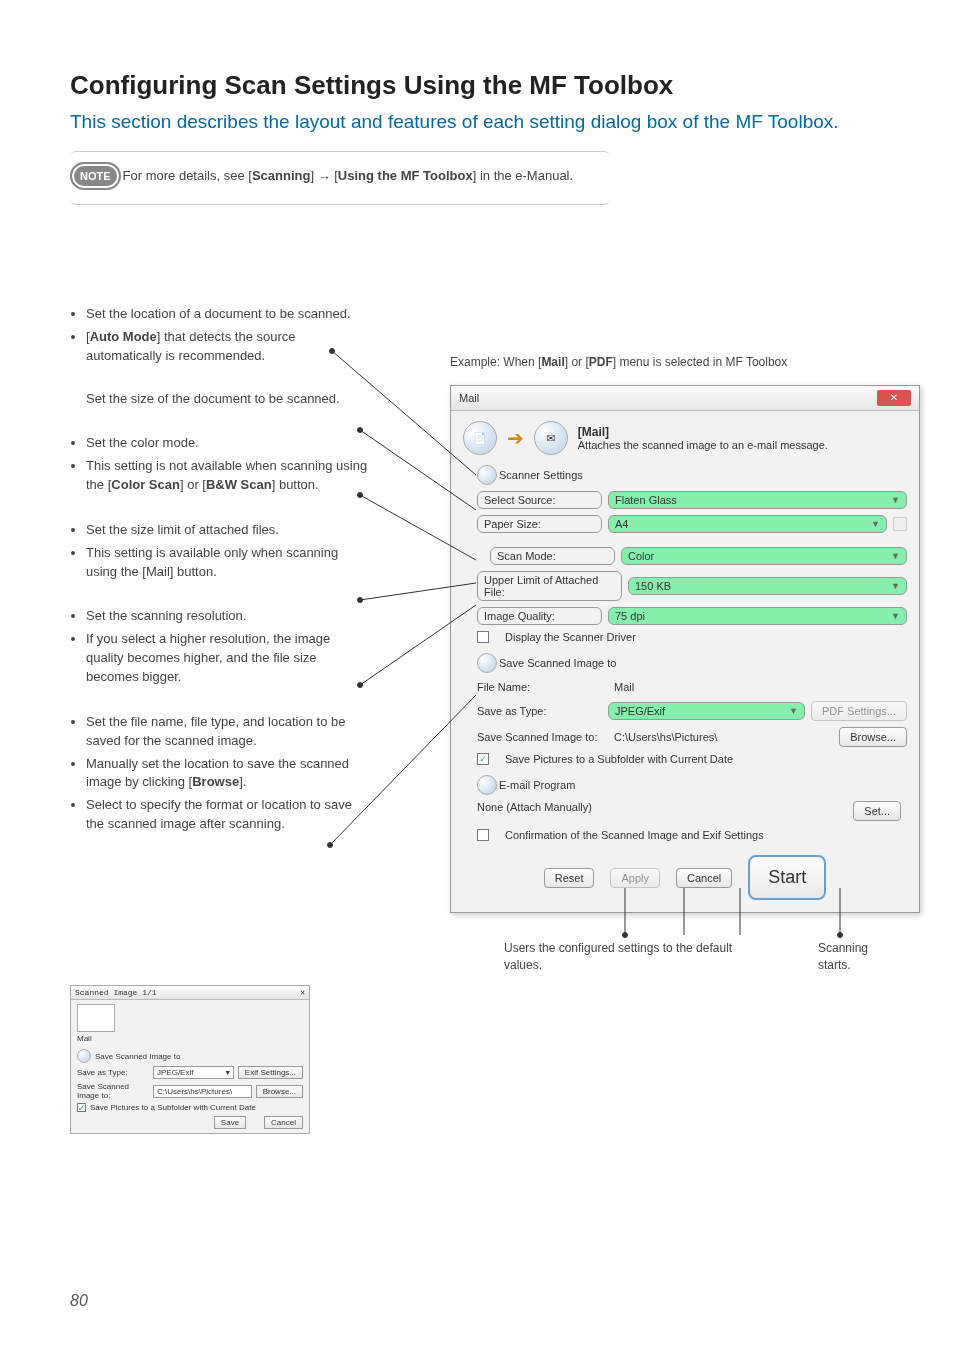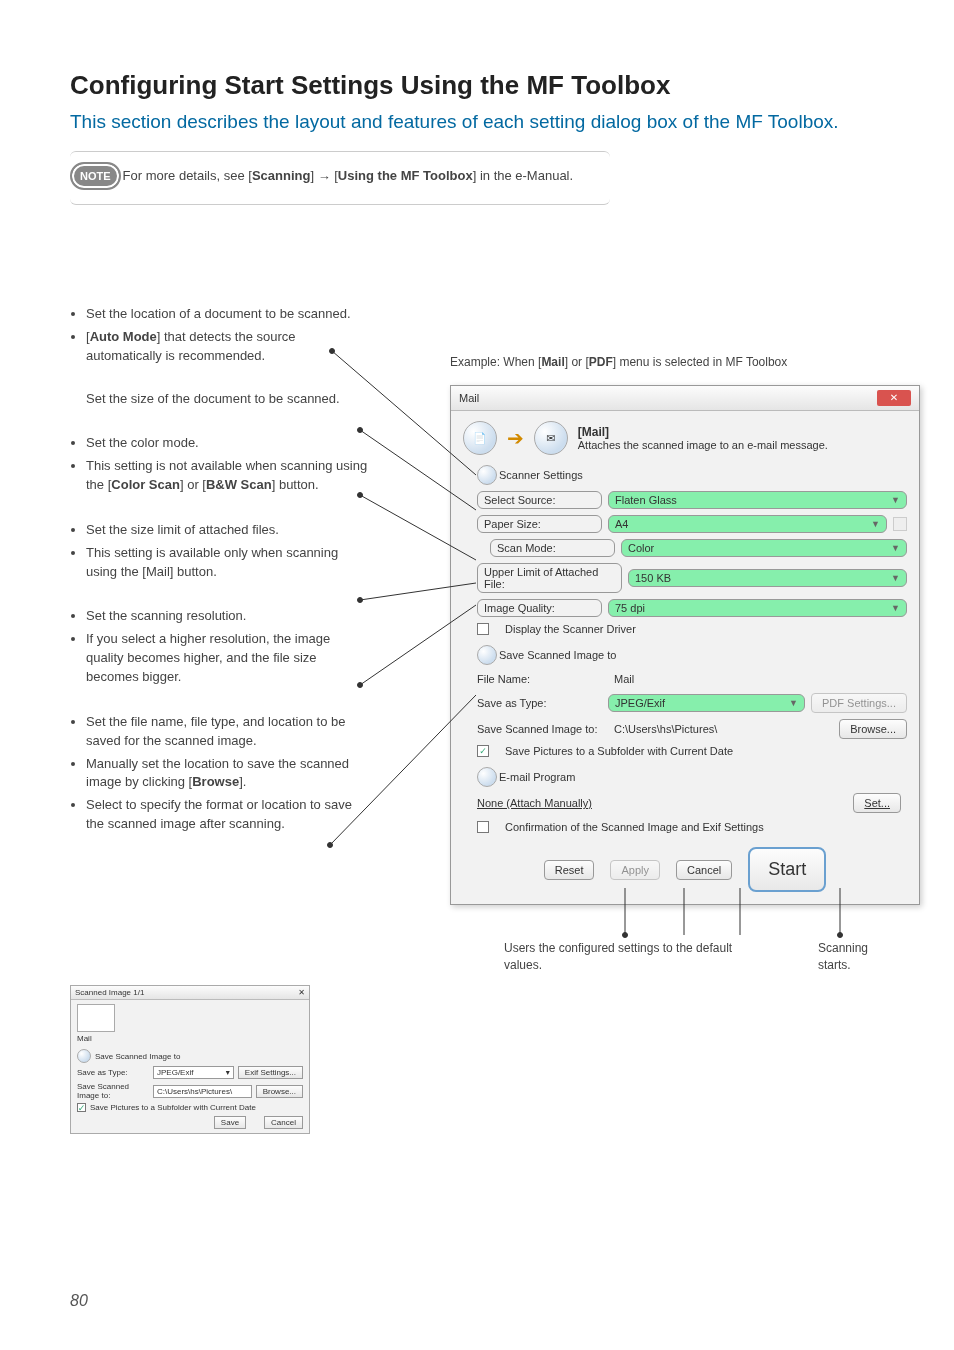--- a/index.html
+++ b/index.html
@@ -174,23 +174,22 @@
     border-radius: 8px;
     padding: 10px 18px;
     font-size: 18px;
     color: #333;
     background: linear-gradient(#fdfdfd,#e8e8e8);
   }
   .e-mail-none {
     margin: 6px 0 0 14px;
     display: flex;
     justify-content: space-between;
-    align-items: center;
+    align-items: flex-start;
     padding-right: 6px;
-    text-decoration: underline;
   }
   .page-indicator {
     width: 14px; height: 14px;
     background: #eee;
     border: 1px solid #ccc;
   }
   .below-dialog {
     position: absolute;
     left: 434px;
     top: 635px;
@@ -209,20 +208,21 @@
     width: 240px;
     border: 1px solid #aaa;
     background: #f2f2f2;
     font-size: 8px;
   }
   .small-dialog .sd-title {
     background: linear-gradient(#fcfcfc,#e5e5e5);
     padding: 2px 4px;
     display: flex; justify-content: space-between;
     border-bottom: 1px solid #bbb;
+    font-family: Liberation Mono, monospace;
   }
   .sd-body { padding: 4px 6px; }
   .sd-thumb {
     width: 38px; height: 28px;
     border: 1px solid #aaa;
     background: #fff;
     margin-bottom: 2px;
   }
   .sd-row { display: flex; align-items: center; gap: 4px; margin: 3px 0; }
   .sd-label { width: 72px; }
@@ -250,21 +250,21 @@
   svg.connectors {
     position: absolute;
     left: 0;
     top: 0;
     pointer-events: none;
   }
 </style>
 </head>
 <body>
 
-<h1>Configuring Start Settings Using the MF Toolbox</h1>
+<h1>Configuring Scan Settings Using the MF Toolbox</h1>
 <p class="intro">This section describes the layout and features of each setting dialog box of the MF Toolbox.</p>
 
 <div class="note-row">
   <div class="note-badge">NOTE</div>
   <div class="note-text">
     <span>For more details, see [</span><b>Scanning</b><span>] → [</span><b>Using the MF Toolbox</b><span>] in the e-Manual.</span>
   </div>
 </div>
 
 <div class="main-area">
@@ -349,21 +349,21 @@
 
       <div class="frow">
         <span class="flabel boxed-label">Paper Size:</span>
         <div class="select">
           <span>A4</span>
           <span class="caret">▼</span>
         </div>
         <div class="page-indicator"></div>
       </div>
 
-      <div class="frow" style="margin-top:6px;padding-left:13px;">
+      <div class="frow" style="margin-top:14px;padding-left:13px;">
         <span class="flabel boxed-label">Scan Mode:</span>
         <div class="select">
           <span>Color</span>
           <span class="caret">▼</span>
         </div>
       </div>
 
       <div class="frow">
         <span class="flabel boxed-label" style="width:145px;">Upper Limit of Attached File:</span>
         <div class="select">

